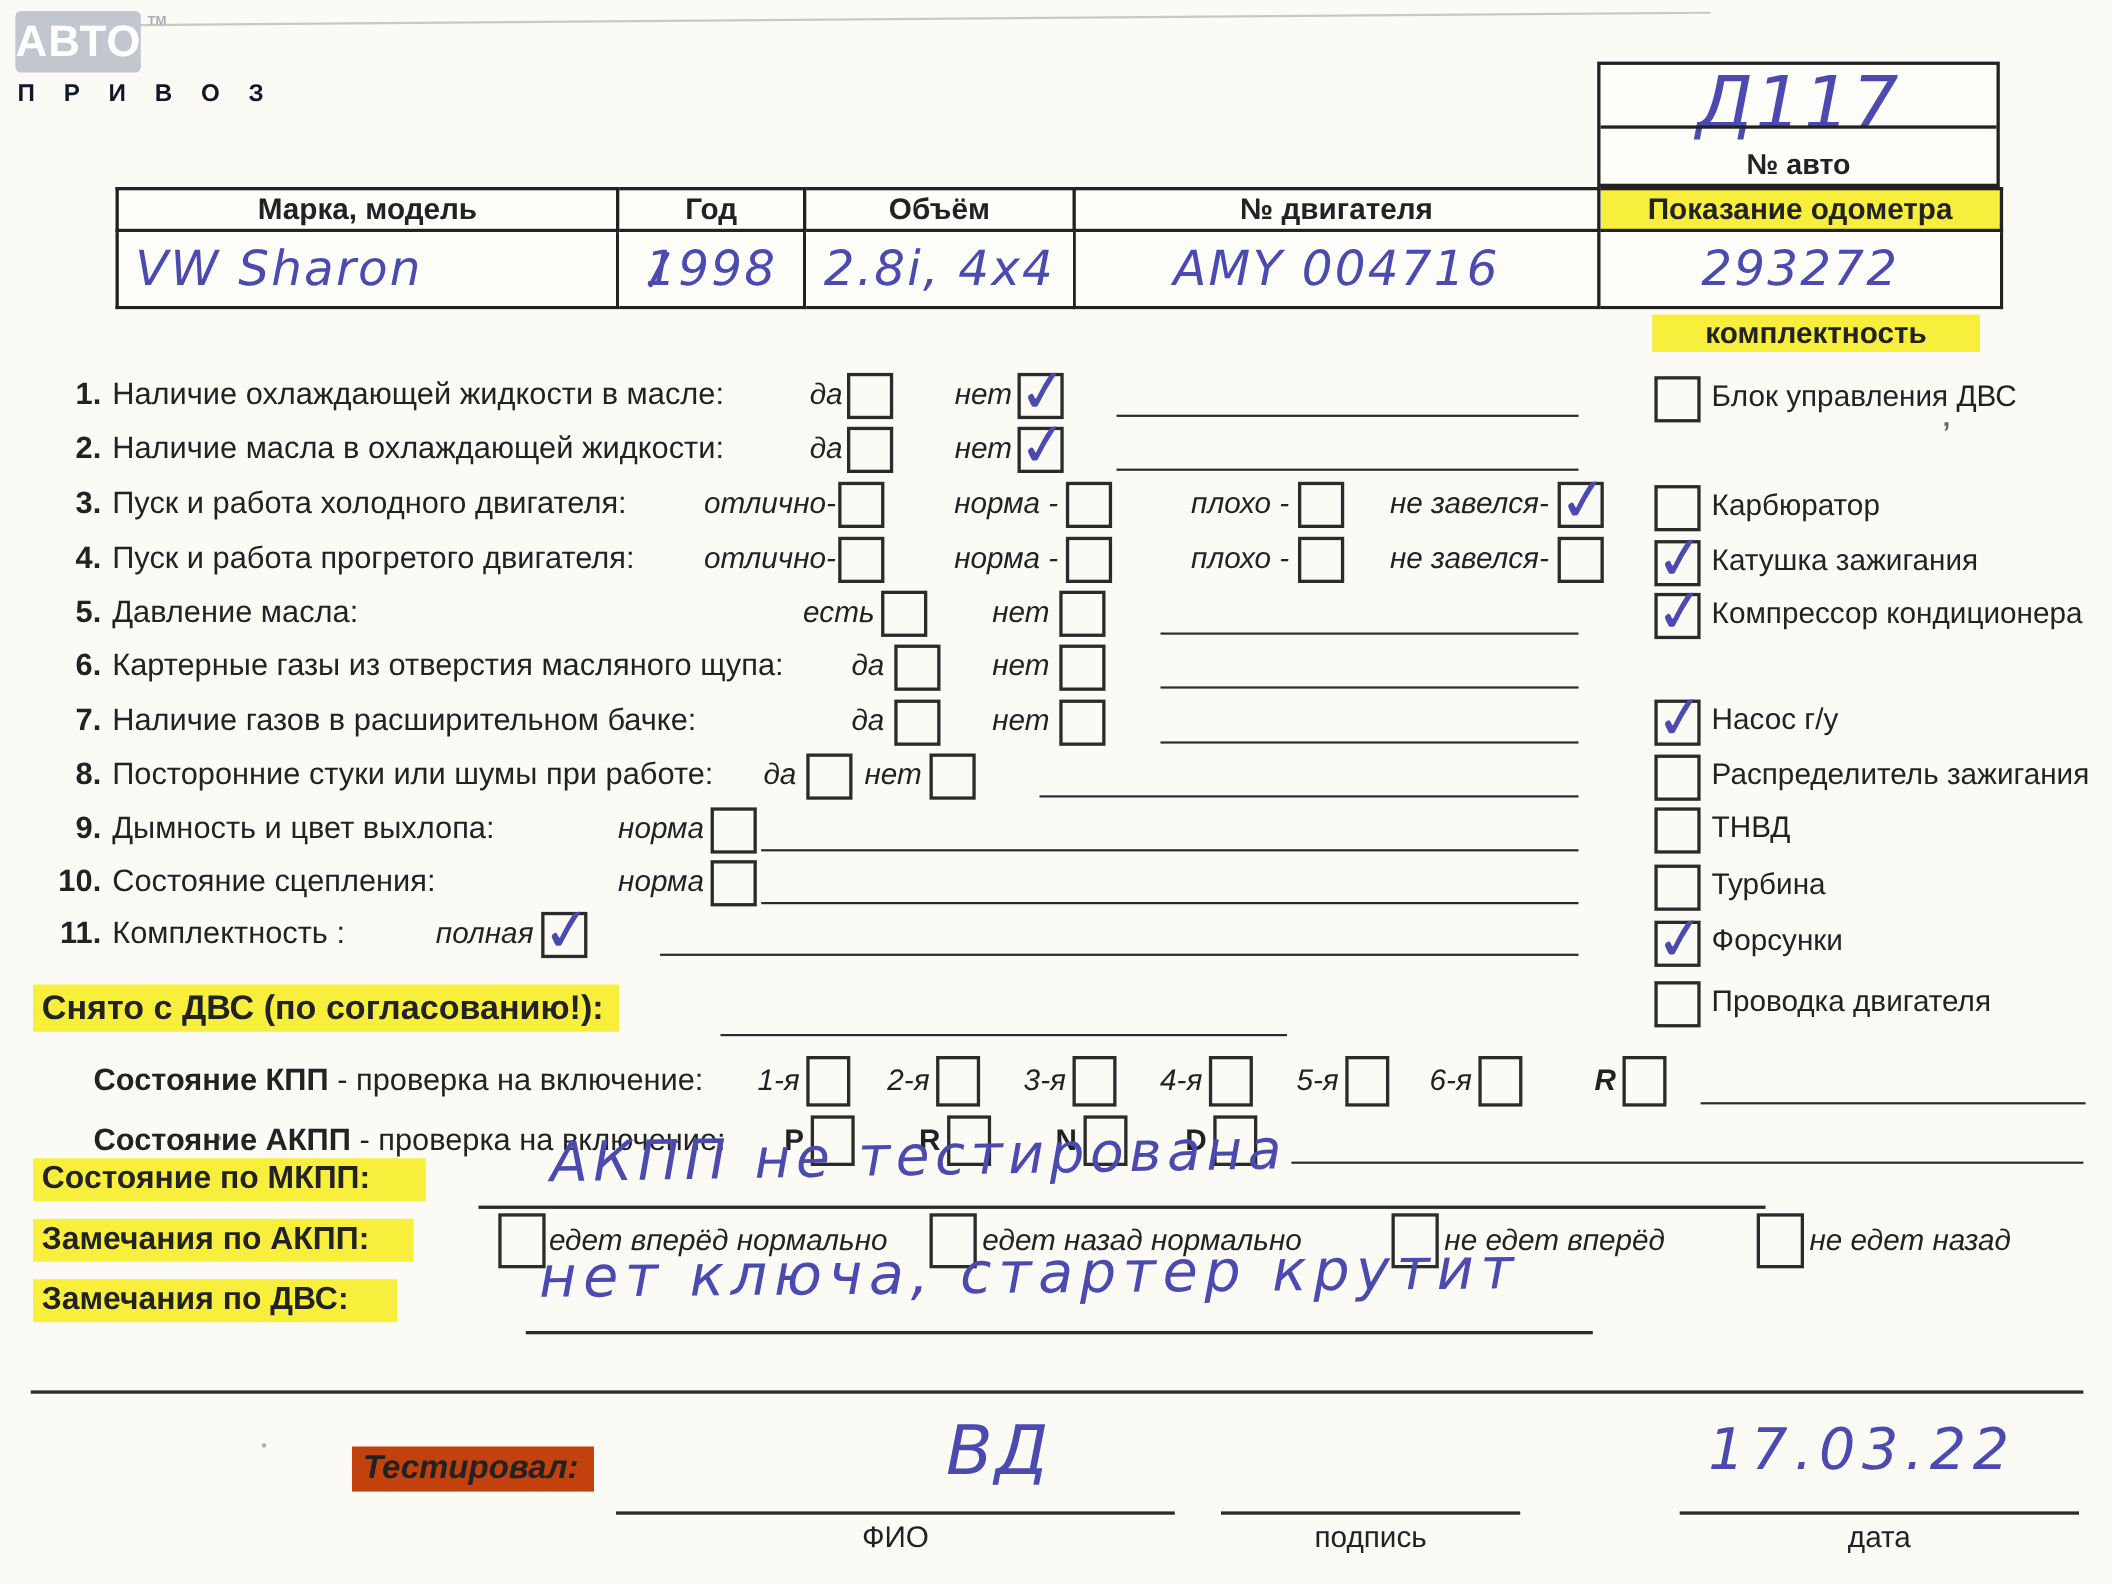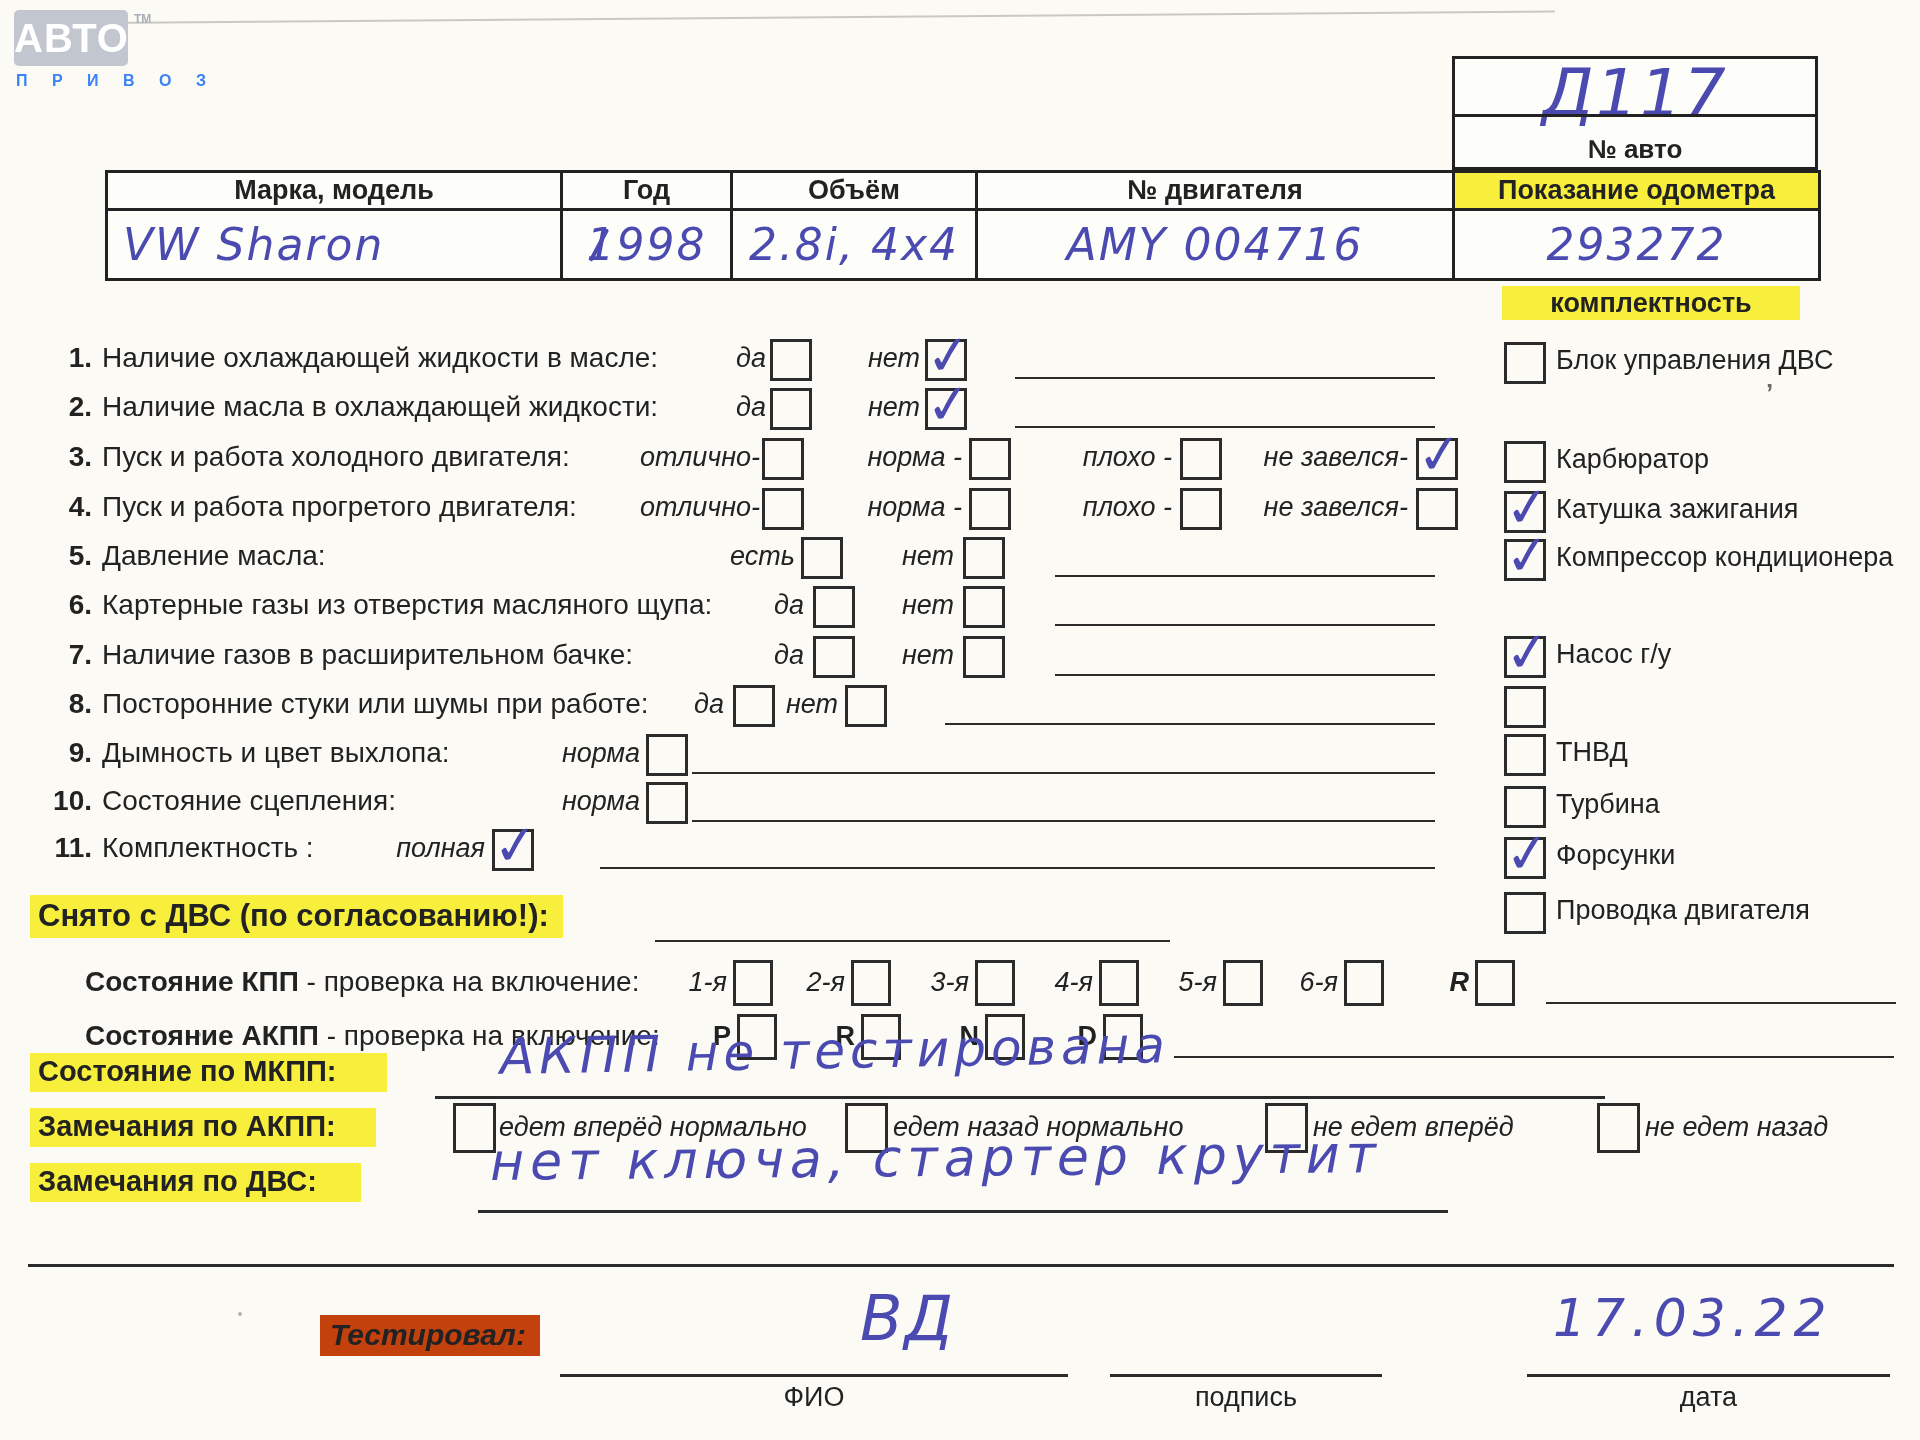--- a/index.html
+++ b/index.html
@@ -12,22 +12,22 @@
   
   .scanline{position:absolute; left:100px; top:22px; width:1455px; height:0;
     border-top:2px solid #c9c8c4; transform:rotate(-0.45deg); transform-origin:left center;}
   .speck{position:absolute; background:#8a8a86; border-radius:50%; opacity:.65;}
   .apostrophe{position:absolute; color:#6a6a66; font-size:26px; font-weight:bold;}
   
   .logo-box{position:absolute; left:14px; top:10px; width:114px; height:56px;
     background:#c2c6cf; border-radius:5px; text-align:center; line-height:56px;
     color:#fff; font-size:40px; font-weight:bold; letter-spacing:1px;}
   .logo-tm{position:absolute; left:134px; top:12px; font-size:12px; color:#a9aeb8; font-weight:bold;}
-  .logo-sub{position:absolute; left:16px; top:72px; font-size:16px; font-weight:bold;
-    color:#3b82f6; letter-spacing:10px; white-space:nowrap;}
+  .logo-sub{position:absolute; left:16px; top:72px; font-size:22px; font-weight:bold;
+    color:#0f172a; letter-spacing:10px; white-space:nowrap;}
   
   .title{position:absolute; left:300px; top:86px; width:960px; text-align:center;
     font-size:38px; font-weight:bold; color:#1d1d1d; letter-spacing:0.5px; white-space:nowrap;}
   
   .carno-box{position:absolute; left:1452px; top:56px; width:366px; height:114px;
     border:3px solid #222; box-sizing:border-box; background:#fdfdfa;}
   .carno-hw{position:absolute; left:0; top:-4px; width:100%; text-align:center;}
   .carno-label{position:absolute; left:0; bottom:2px; width:100%; text-align:center;
     font-size:26px; font-weight:bold; border-top:3px solid #222; padding-top:17px; box-sizing:border-box;}
   
@@ -149,20 +149,21 @@
   <div class="eq-row" style="top:533px">
     <span class="cb checked" style="left:4px"></span>
     <span class="lbl">Компрессор кондиционера</span>
     </div>
   <div class="eq-row" style="top:630px">
     <span class="cb checked" style="left:4px"></span>
     <span class="lbl">Насос г/у</span>
     </div>
   <div class="eq-row" style="top:680px">
     <span class="cb" style="left:4px"></span>
+    <span class="lbl">Распределитель зажигания</span>
     </div>
   <div class="eq-row" style="top:728px">
     <span class="cb" style="left:4px"></span>
     <span class="lbl">ТНВД</span>
     </div>
   <div class="eq-row" style="top:780px">
     <span class="cb" style="left:4px"></span>
     <span class="lbl">Турбина</span>
     </div>
   <div class="eq-row" style="top:831px">

